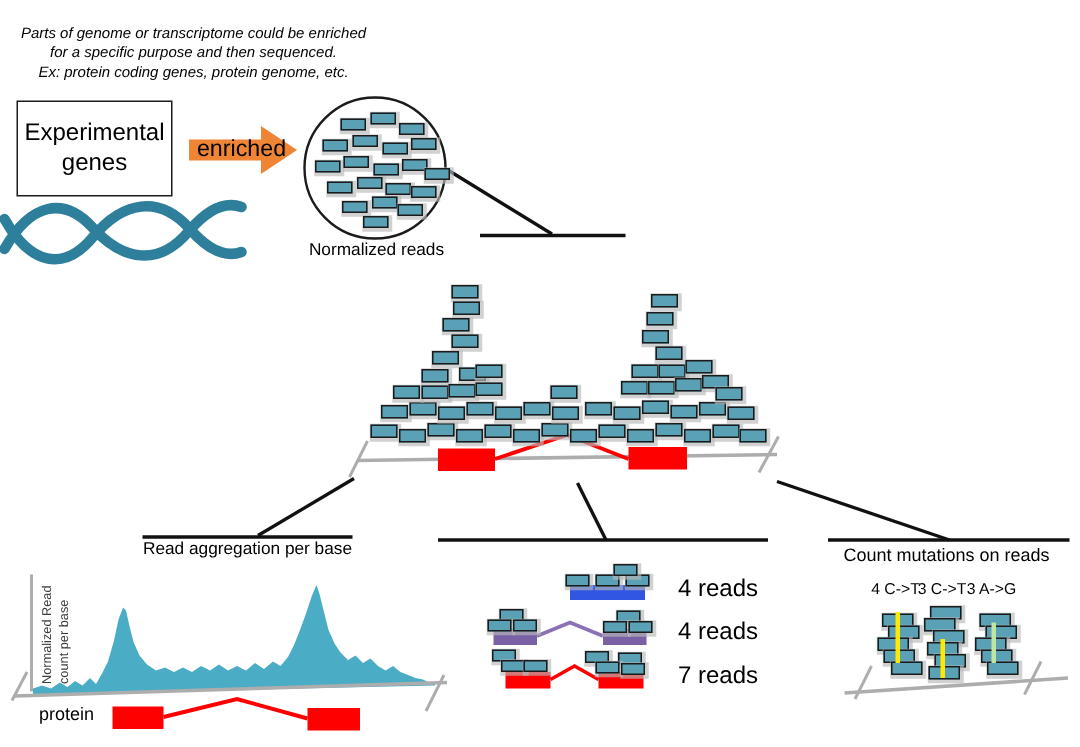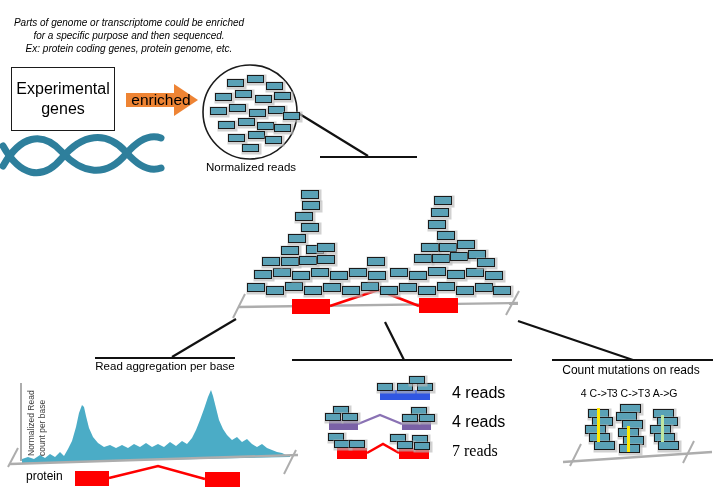--- a/index.html
+++ b/index.html
@@ -32,21 +32,21 @@
   .branch-label{text-align:center;}
   .lbl-perbase{left:95px;top:360px;width:140px;font-size:11.5px;}
   .lbl-perregion{left:287px;top:362px;width:230px;font-size:11px;}
   .lbl-mut{left:543px;top:363px;width:176px;font-size:12px;}
   .yaxis{
     left:26px;top:456px;width:80px;font-size:8.5px;line-height:11px;color:#3d3d3d;
     transform:rotate(-90deg);transform-origin:0 0;text-align:left;
   }
   .genome-lbl{left:26px;top:469px;font-size:12px;}
   .count-lbl{left:452px;width:70px;font-size:16px;}
-  .cl-4{top:384px;} .cl-6{top:413px;} .cl-7{top:442px;font-family:Liberation Serif, serif;}
+  .cl-4{top:384px;} .cl-6{top:413px;} .cl-7{top:442px;}
   .mut-ann{width:54px;text-align:center;font-size:10.5px;top:387px;}
   .ma-1{left:570px;} .ma-2{left:601px;} .ma-3{left:634px;}
   .blk{stroke:#111111;stroke-width:2.2;}
   .gry{stroke:var(--gray-line);stroke-width:2.4;}
   .gry2{stroke:var(--gray-line);stroke-width:2;}
 </style>
 </head>
 <body>
 
 <div id="canvas">

